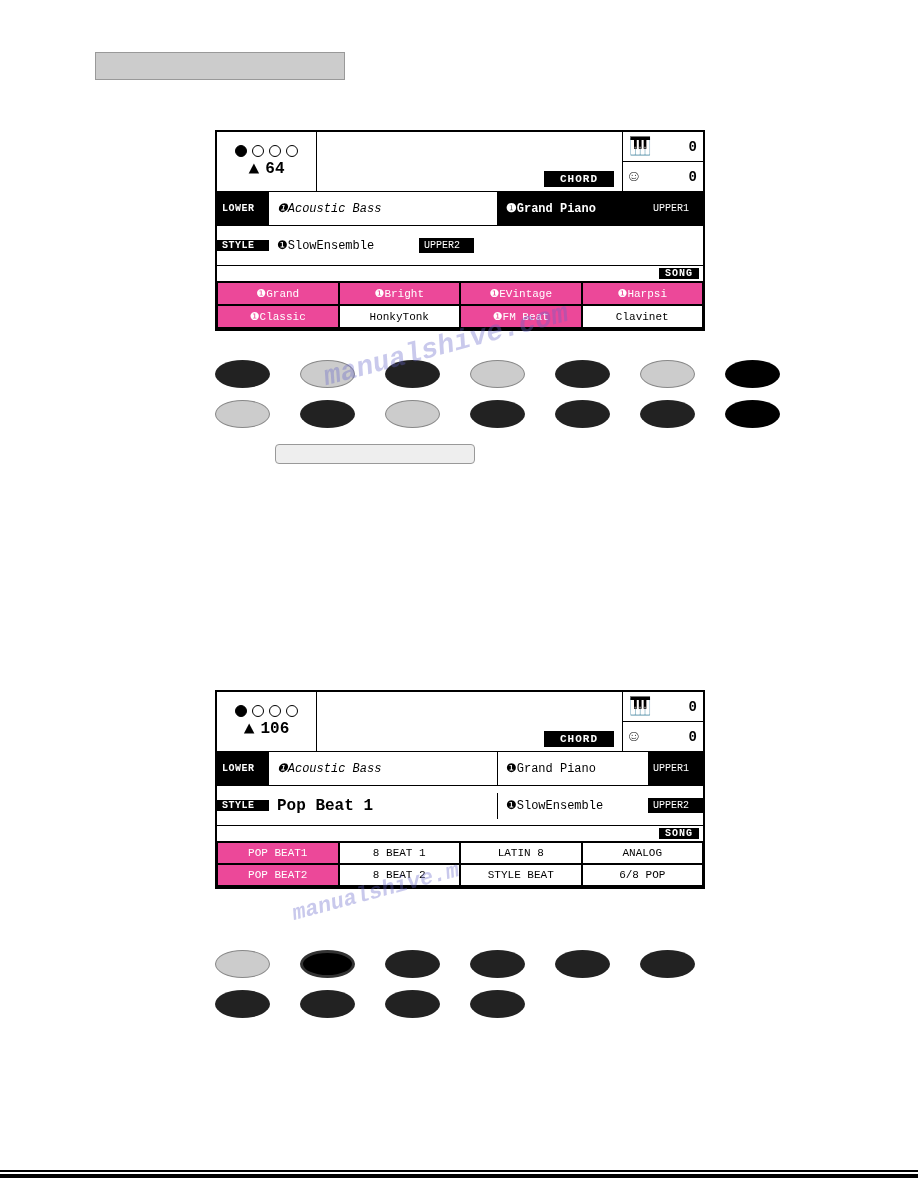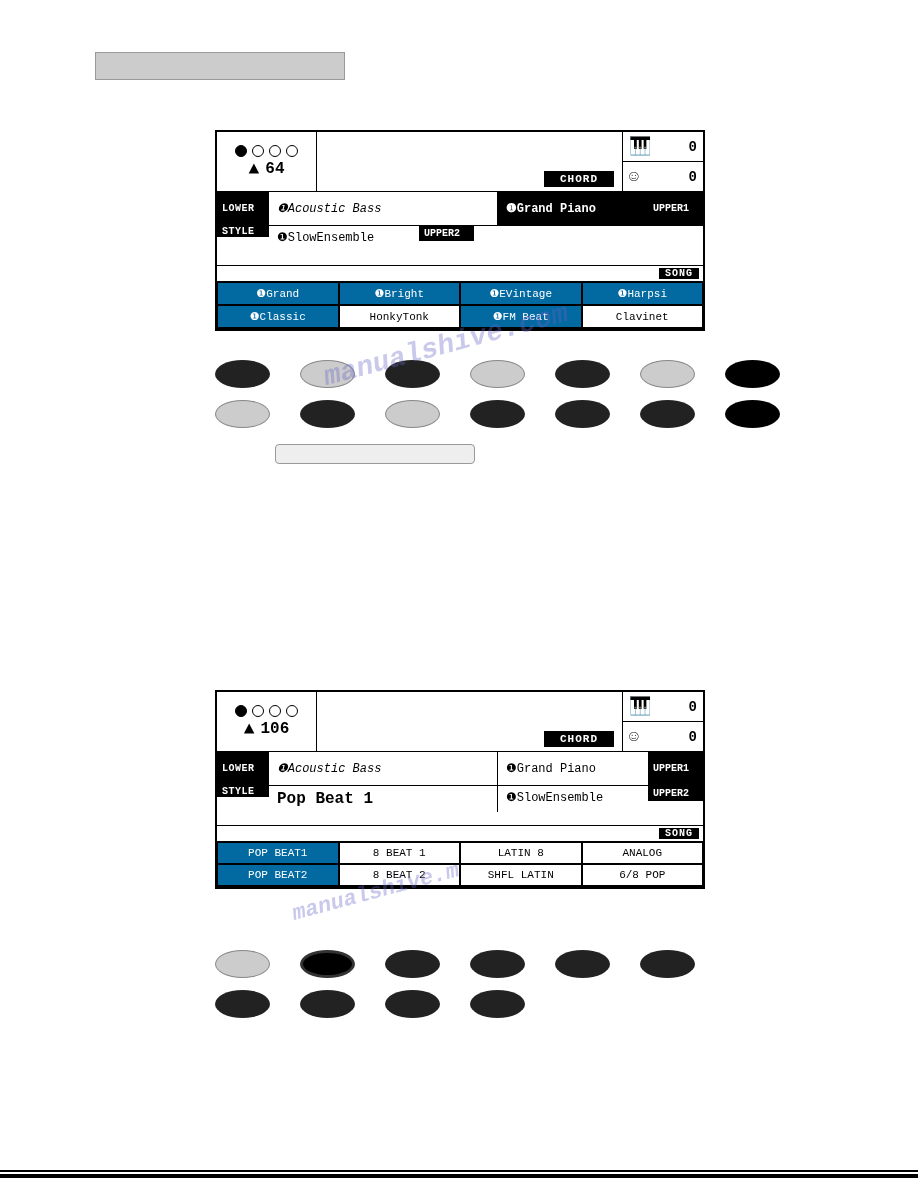--- a/index.html
+++ b/index.html
@@ -190,21 +190,21 @@
     .voice-right.inverted {
       background: #000;
       color: #fff;
       font-weight: bold;
     }
 
     .upper-label {
       background: #000;
       color: #fff;
       font-size: 10px;
-      font-weight: bold;
+      font-weight: normal;
       padding: 2px 5px;
       display: flex;
       align-items: center;
       min-width: 55px;
     }
 
     
     .song-row {
       display: flex;
       justify-content: flex-end;
@@ -234,21 +234,21 @@
       font-size: 11px;
       padding: 4px 6px;
       text-align: center;
       cursor: pointer;
       display: flex;
       align-items: center;
       justify-content: center;
     }
 
     .btn-cell.active {
-      background: #0369a1;
+      background: #ec4899;
       color: #fff;
     }
 
     .btn-row {
       display: flex;
       gap: 30px;
       align-items: center;
     }
 
     .oval-btn {
@@ -303,21 +303,21 @@
       bottom: 16px;
       left: 0;
       width: 100%;
       height: 2px;
       background: #000;
     }
 
     
     .style-row {
       display: flex;
-      align-items: flex-start;
+      align-items: center;
       border-bottom: 1px solid #000;
       min-height: 40px;
     }
 
     .style-name {
       flex: 1;
       display: flex;
       align-items: center;
       padding: 4px 8px;
       font-size: 16px;
@@ -481,21 +481,21 @@
     <span class="song-label">SONG</span>
   </div>
 
   <div class="btn-grid">
     <div class="btn-cell active">POP BEAT1</div>
     <div class="btn-cell">8 BEAT 1</div>
     <div class="btn-cell">LATIN 8</div>
     <div class="btn-cell">ANALOG</div>
     <div class="btn-cell active">POP BEAT2</div>
     <div class="btn-cell">8 BEAT 2</div>
-    <div class="btn-cell">SHFL LATIN</div>
+    <div class="btn-cell">STYLE BEAT</div>
     <div class="btn-cell">6/8 POP</div>
   </div>
 
 </div>
 
 <div style="position:absolute; top:950px; left:215px; display:flex; flex-direction:column; gap:12px;">
   <div class="btn-row">
     <div class="oval-btn light"></div>
     <div class="oval-btn selected" style="background:#000; border:3px solid #333; width:55px; height:28px; border-radius:50%;"></div>
     <div class="oval-btn"></div>

